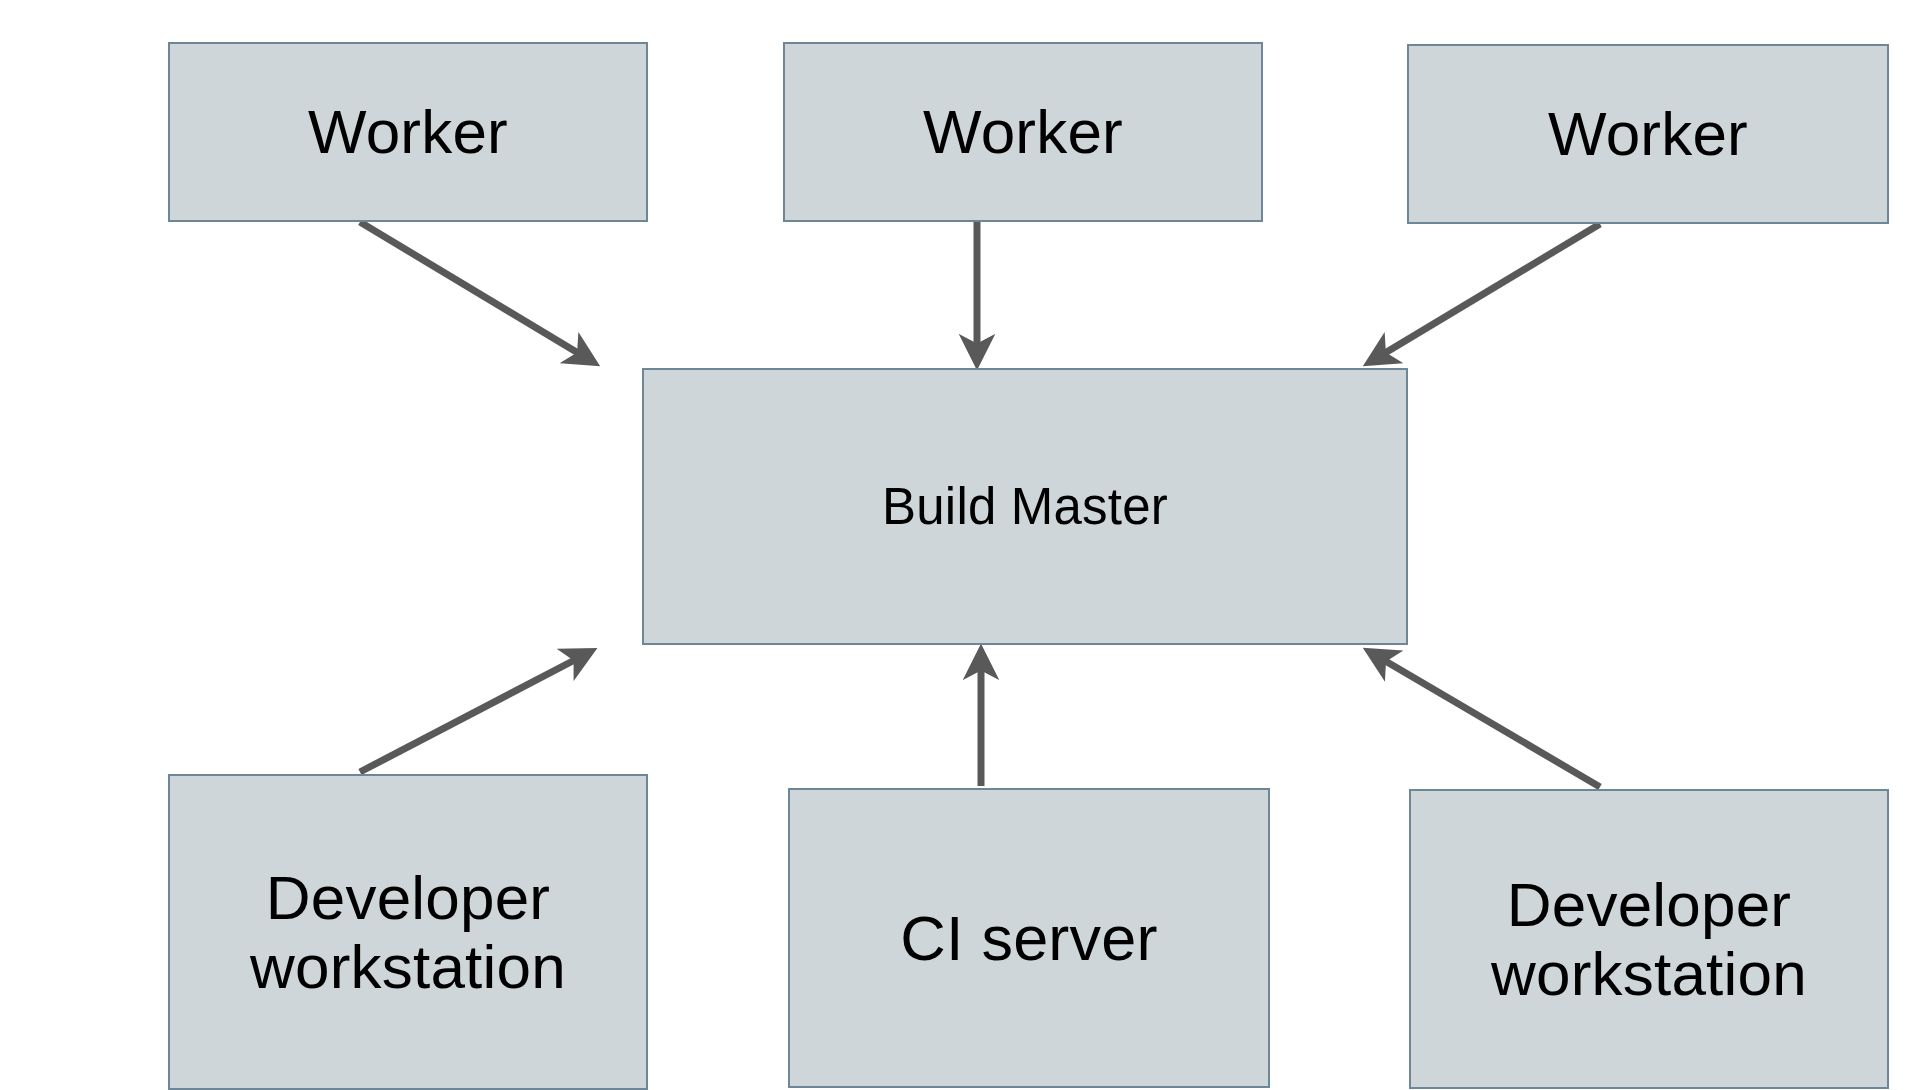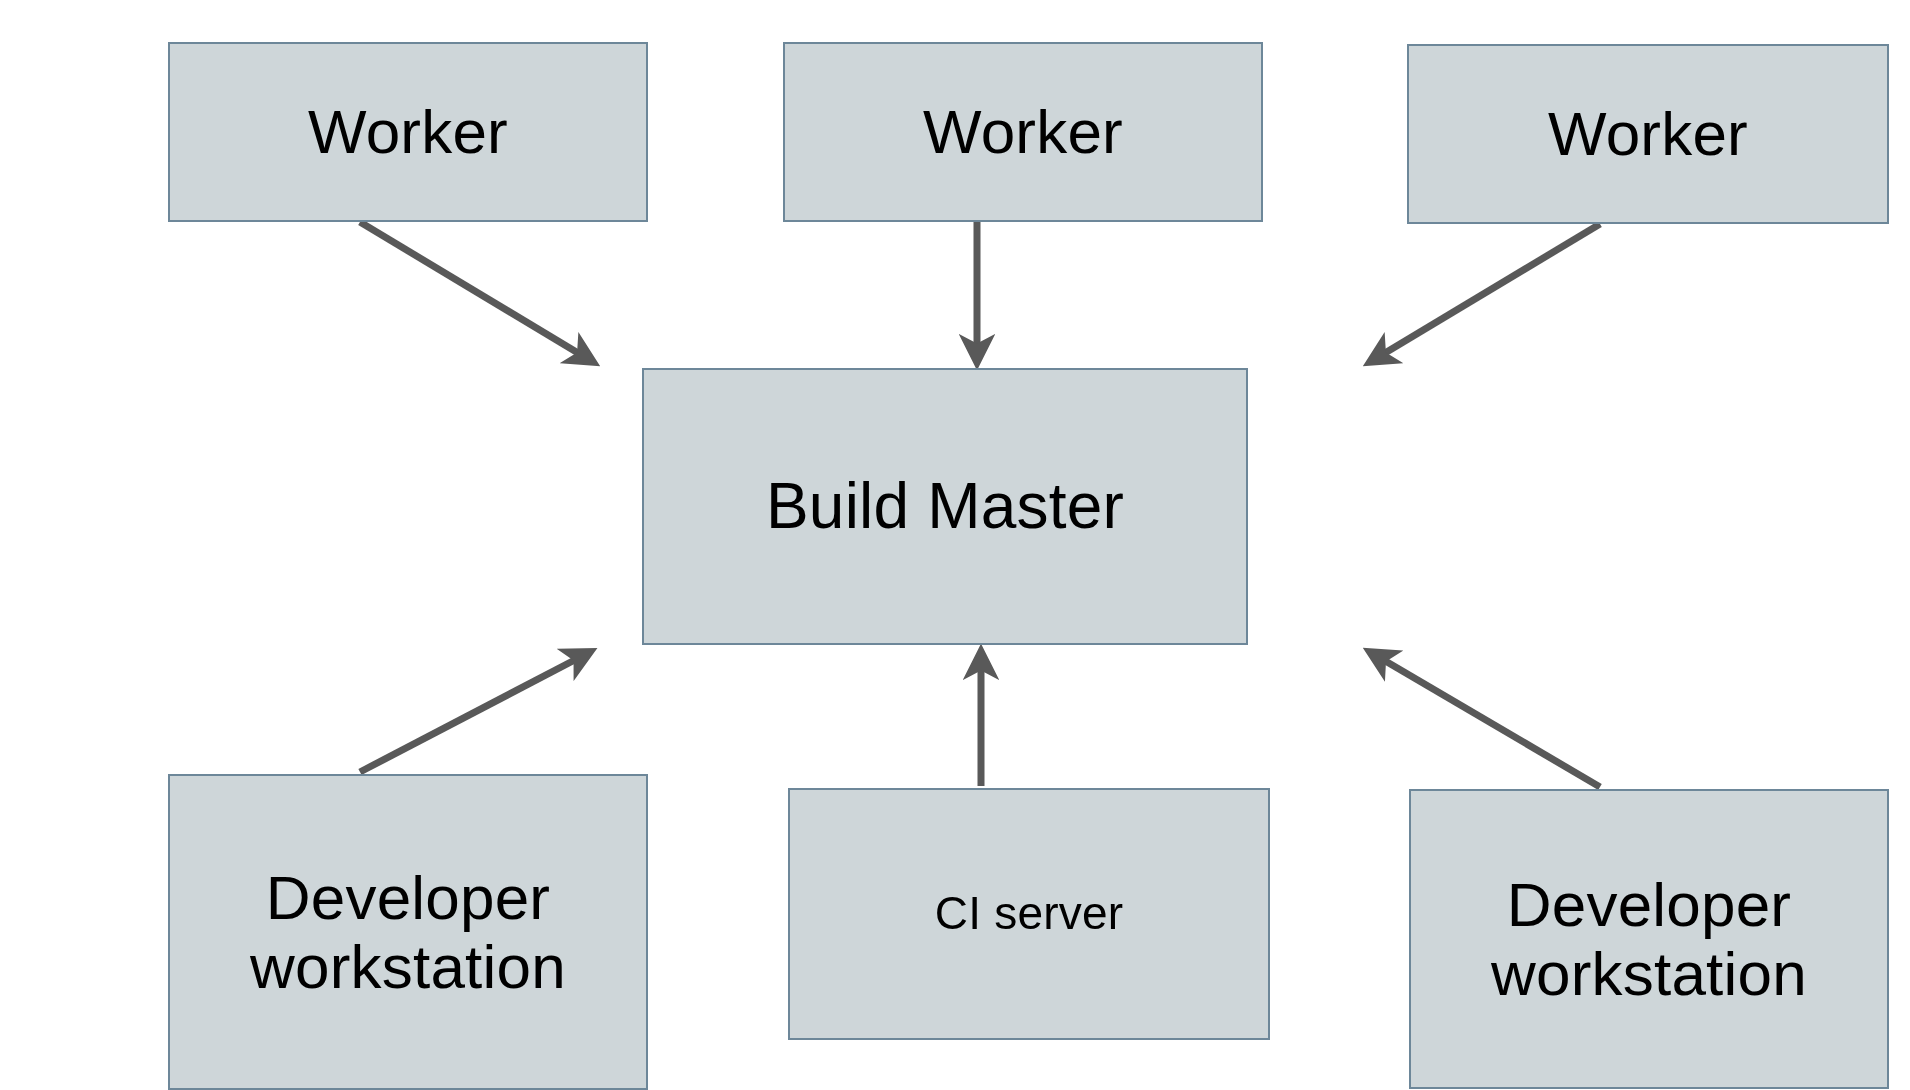--- a/index.html
+++ b/index.html
@@ -47,25 +47,25 @@
     white-space: pre-line;
     padding: 0 10px;
   }
 
   
   #node-worker-1 { left: 120px;  top: 42px;  width: 480px; height: 180px; font-size: 62px; }
   #node-worker-2 { left: 735px;  top: 42px;  width: 480px; height: 180px; font-size: 62px; }
   #node-worker-3 { left: 1359px; top: 44px;  width: 482px; height: 180px; font-size: 62px; }
 
   
-  #node-build-master { left: 594px; top: 368px; width: 606px; height: 277px; font-size: 64px; }
+  #node-build-master { left: 594px; top: 368px; width: 766px; height: 277px; font-size: 51px; }
 
   
   #node-dev-ws-1 { left: 120px;  top: 774px; width: 480px; height: 316px; font-size: 62px; }
-  #node-ci-server { left: 740px; top: 788px; width: 482px; height: 252px; font-size: 46px; }
+  #node-ci-server { left: 740px; top: 788px; width: 482px; height: 300px; font-size: 63px; }
   #node-dev-ws-2 { left: 1361px; top: 789px; width: 480px; height: 300px; font-size: 62px; }
 </style>
 </head>
 <body>
 
 <div id="canvas">
 
   <svg id="edges" viewBox="0 0 1910 1090" width="1910" height="1090" xmlns="http://www.w3.org/2000/svg">
     <defs>
       <marker id="arrowhead" markerWidth="5.2" markerHeight="5.2" refX="4.0" refY="2.6" orient="auto" markerUnits="strokeWidth">

